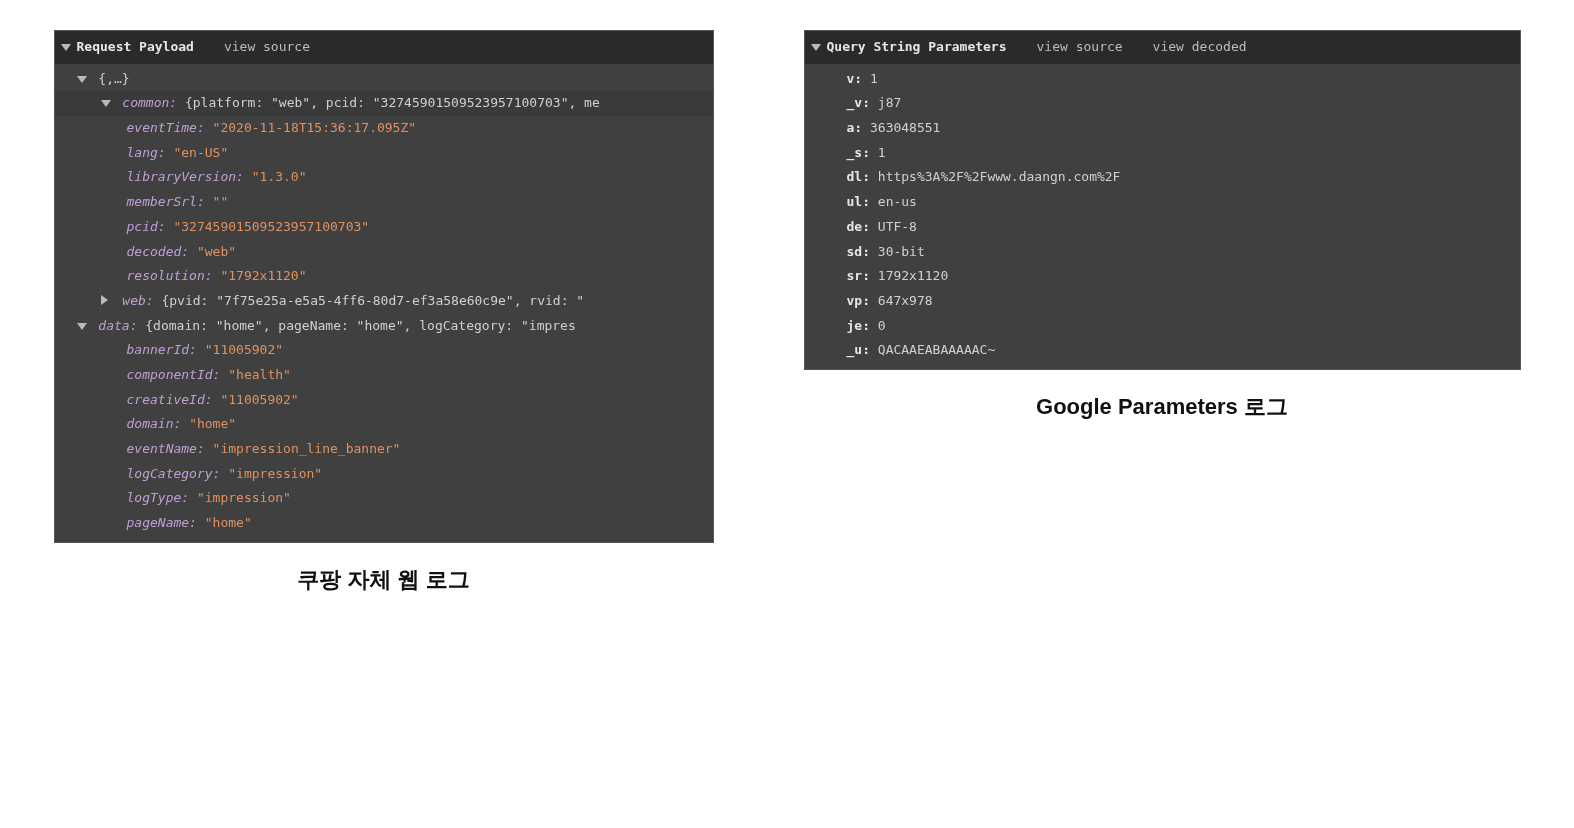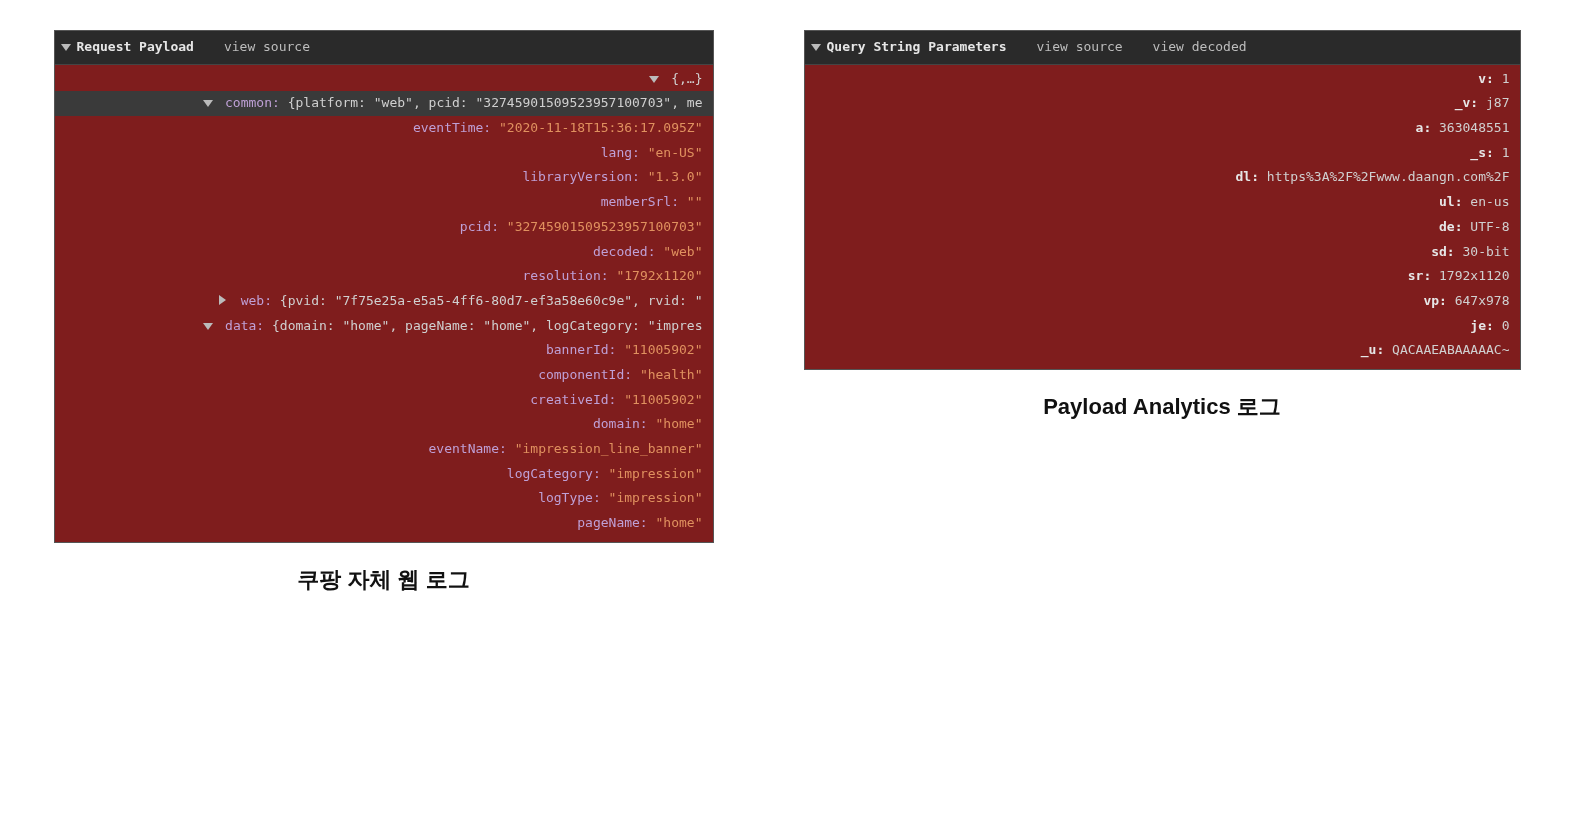--- a/index.html
+++ b/index.html
@@ -12,26 +12,25 @@
       gap: 90px;
       justify-content: center;
       align-items: flex-start;
     }
     .panel-wrap {
       display: flex;
       flex-direction: column;
       align-items: center;
     }
     .panel {
-      background: #7f1d1d;
+      background: #404040;
       color: #d0d0d0;
       border: 1px solid #555;
       overflow: hidden;
       line-height: 1.9;
-      text-align: right;
     }
     .panel.left { width: 660px; }
     .panel.right { width: 717px; }
     .hdr {
       padding: 4px 10px 4px 6px;
       border-bottom: 1px solid #444;
       display: flex;
       align-items: center;
       gap: 30px;
       background: #2a2a2a;
@@ -64,21 +63,21 @@
     .tree { padding: 2px 0 6px 0; }
     .row {
       white-space: nowrap;
       overflow: hidden;
       padding: 0 10px 0 0;
     }
     .indent1 { padding-left: 22px; }
     .indent2 { padding-left: 46px; }
     .indent3 { padding-left: 72px; }
     .hl { background: #3a3a3a; }
-    .key { color: #bfa0d6; }
+    .key { color: #bfa0d6; font-style: italic; }
     .str { color: #e0915f; }
     .plain { color: #d0d0d0; }
     .punc { color: #d0d0d0; }
     .caption {
       margin-top: 22px;
       font-family: -apple-system, BlinkMacSystemFont, "Segoe UI", sans-serif;
       font-size: 22px;
       font-weight: 700;
       color: #111;
     }
@@ -234,14 +233,14 @@
       <div class="row rrow"><span class="rk">dl:</span> <span class="rv">https%3A%2F%2Fwww.daangn.com%2F</span></div>
       <div class="row rrow"><span class="rk">ul:</span> <span class="rv">en-us</span></div>
       <div class="row rrow"><span class="rk">de:</span> <span class="rv">UTF-8</span></div>
       <div class="row rrow"><span class="rk">sd:</span> <span class="rv">30-bit</span></div>
       <div class="row rrow"><span class="rk">sr:</span> <span class="rv">1792x1120</span></div>
       <div class="row rrow"><span class="rk">vp:</span> <span class="rv">647x978</span></div>
       <div class="row rrow"><span class="rk">je:</span> <span class="rv">0</span></div>
       <div class="row rrow"><span class="rk">_u:</span> <span class="rv">QACAAEABAAAAAC~</span></div>
     </div>
   </div>
-  <div class="caption">Payload Analytics 로그</div>
+  <div class="caption">Google Parameters 로그</div>
 </div>
 
 </body></html>

